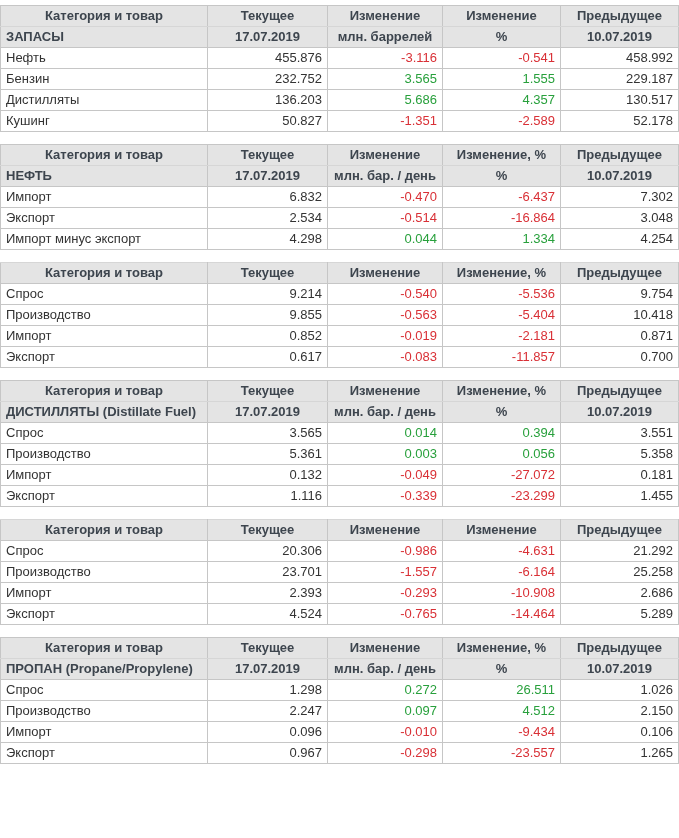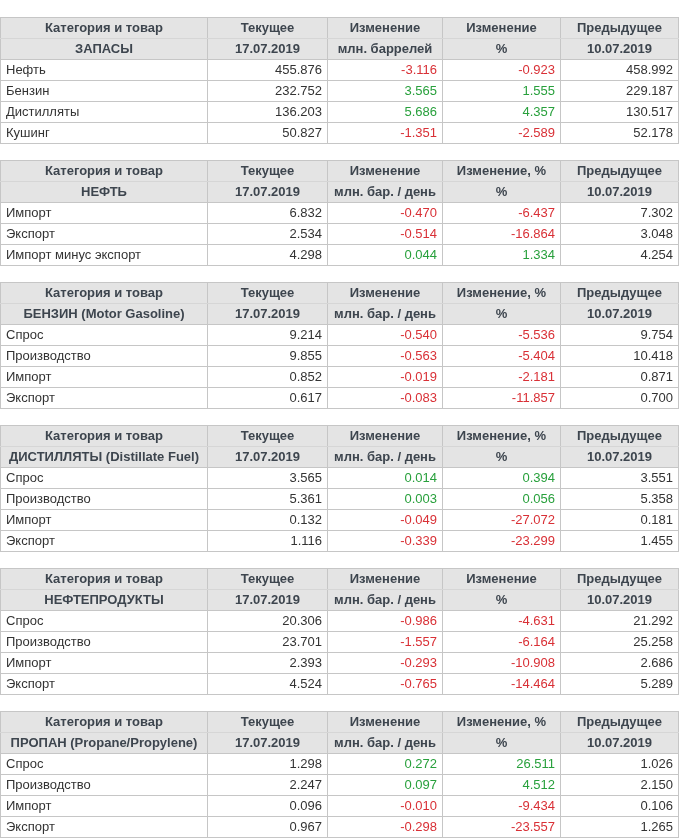--- a/index.html
+++ b/index.html
@@ -16,39 +16,39 @@
     width:679px;
     font-family:"Liberation Sans","DejaVu Sans",sans-serif;
     font-size:13px;
     color:var(--body-text);
   }
   .wrap{padding-top:1px;}
   table{
     border-collapse:collapse;
     table-layout:fixed;
     width:678px;
-    margin:16px 0 12px 0;
+    margin:4px 0 12px 0;
   }
   th,td{
     border:1px solid var(--border);
     height:20px;
     padding:0 5px;
     overflow:hidden;
     white-space:nowrap;
     line-height:20px;
   }
   thead th{
     background:var(--header-bg);
     color:var(--header-text);
     font-weight:bold;
     text-align:center;
     border-bottom-color:var(--inner-border);
   }
   thead tr:last-child th{border-top-color:var(--inner-border);border-bottom-color:var(--border);}
-  th.section{text-align:center;}
+  th.section{text-align:left;}
   td.label{text-align:left;}
   td.num{text-align:right;}
   .neg{color:var(--negative);}
   .pos{color:var(--positive);}
 </style>
 </head>
 <body>
 
 <div class="wrap">
     <table>
@@ -73,21 +73,21 @@
           <th>млн. баррелей</th>
           <th>%</th>
           <th>10.07.2019</th>
         </tr>
       </thead>
       <tbody>
         <tr>
           <td class="label">Нефть</td>
           <td class="num">455.876</td>
           <td class="num neg">-3.116</td>
-          <td class="num neg">-0.923</td>
+          <td class="num neg">-0.541</td>
           <td class="num">458.992</td>
         </tr>
         <tr>
           <td class="label">Бензин</td>
           <td class="num">232.752</td>
           <td class="num pos">3.565</td>
           <td class="num pos">1.555</td>
           <td class="num">229.187</td>
         </tr>
         <tr>
@@ -163,27 +163,20 @@
         <col style="width: 118px;">
       </colgroup>
       <thead>
         <tr>
           <th>Категория и товар</th>
           <th>Текущее</th>
           <th>Изменение</th>
           <th>Изменение, %</th>
           <th>Предыдущее</th>
         </tr>
-        <tr>
-          <th class="section">БЕНЗИН (Motor Gasoline)</th>
-          <th>17.07.2019</th>
-          <th>млн. бар. / день</th>
-          <th>%</th>
-          <th>10.07.2019</th>
-        </tr>
       </thead>
       <tbody>
         <tr>
           <td class="label">Спрос</td>
           <td class="num">9.214</td>
           <td class="num neg">-0.540</td>
           <td class="num neg">-5.536</td>
           <td class="num">9.754</td>
         </tr>
         <tr>
@@ -273,27 +266,20 @@
         <col style="width: 118px;">
       </colgroup>
       <thead>
         <tr>
           <th>Категория и товар</th>
           <th>Текущее</th>
           <th>Изменение</th>
           <th>Изменение</th>
           <th>Предыдущее</th>
         </tr>
-        <tr>
-          <th class="section">НЕФТЕПРОДУКТЫ</th>
-          <th>17.07.2019</th>
-          <th>млн. бар. / день</th>
-          <th>%</th>
-          <th>10.07.2019</th>
-        </tr>
       </thead>
       <tbody>
         <tr>
           <td class="label">Спрос</td>
           <td class="num">20.306</td>
           <td class="num neg">-0.986</td>
           <td class="num neg">-4.631</td>
           <td class="num">21.292</td>
         </tr>
         <tr>

